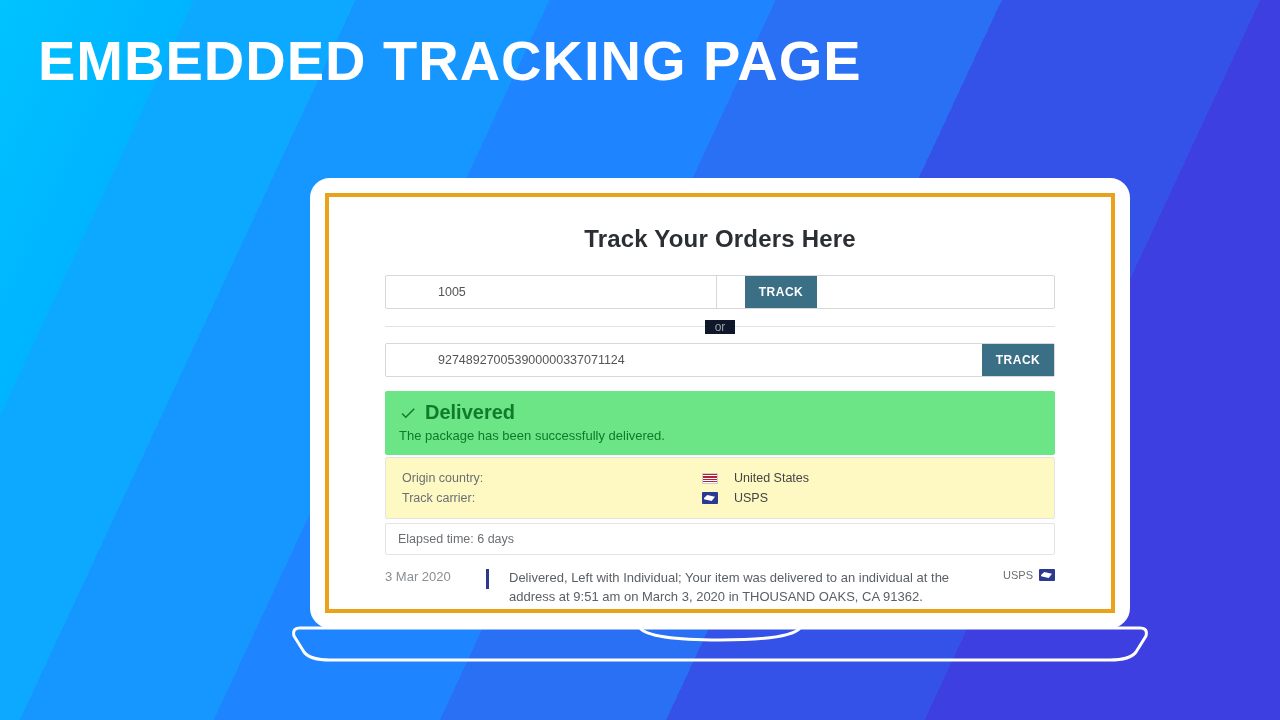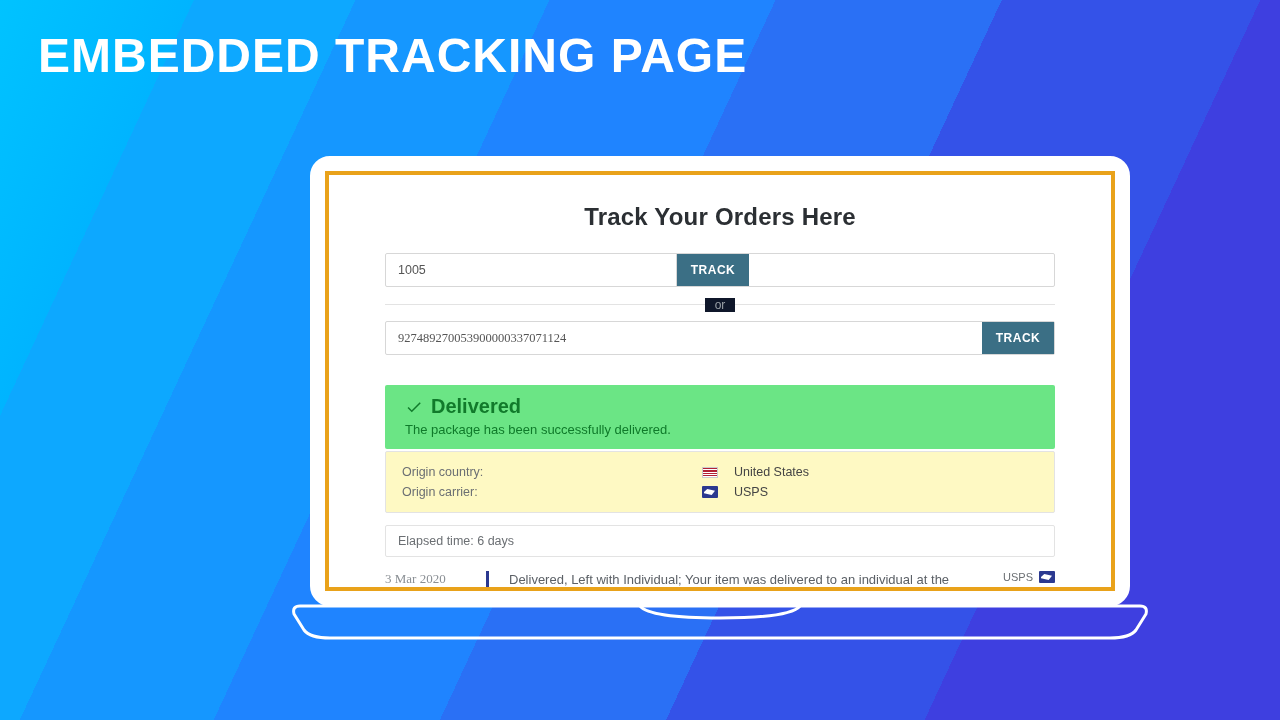--- a/index.html
+++ b/index.html
@@ -12,63 +12,63 @@
         #0da8ff 12%, #0da8ff 22%,
         #1597ff 22%, #1597ff 34%,
         #1f84ff 34%, #1f84ff 48%,
         #2a70f5 48%, #2a70f5 62%,
         #3452e8 62%, #3452e8 78%,
         #3e3fe0 78%, #3e3fe0 100%);
   }
   .headline {
     position: absolute; left: 38px; top: 28px;
     color: #fff; font-weight: 800; letter-spacing: 1px;
-    font-size: 48px; font-family: Impact, "Arial Black", sans-serif;
+    font-size: 56px; font-family: Impact, "Arial Black", sans-serif;
     font-stretch: condensed;
   }
   .laptop {
-    position: absolute; left: 290px; top: 156px; width: 860px; height: 520px;
+    position: absolute; left: 290px; top: 178px; width: 860px; height: 520px;
   }
   .screen-frame {
     position: absolute; left: 20px; top: 0; width: 820px; height: 450px;
     border: 3px solid #fff; border-radius: 20px; background: #fff;
     overflow: hidden;
   }
   .screen-gold {
     position: absolute; inset: 12px;
     border: 4px solid #e9a21a; background: #fff;
     overflow: hidden;
   }
   .base {
     position: absolute; left: 0; top: 444px; width: 860px; height: 40px;
   }
   .base svg { width: 100%; height: 100%; display:block; }
 
   .content { padding: 28px 56px 10px 56px; color: #333; }
   .title { text-align: center; font-size: 24px; font-weight: 700; color: #2b2f33; margin-bottom: 22px; letter-spacing: .2px; }
 
-  .row { display: flex; border: 1px solid #d7d7d7; border-radius: 2px; height: 34px; margin-bottom: 10px; background:#fff; }
+  .row { display: flex; border: 1px solid #d7d7d7; border-radius: 2px; height: 34px; margin-bottom: 10px; background:#fff;padding-left:40px; }
   .row input {
     border: none; outline: none; height: 100%; padding: 0 12px;
     font-size: 12.5px; color: #555; background: transparent;
   }
   .row .divider { width:1px; background:#d7d7d7; }
   .row .cell-1 { flex: 0 0 290px; }
   .row .cell-2 { flex: 1; }
-  .row .single { flex:1;font-family:Liberation Serif, serif; }
+  .row .single { flex:1; }
   .track-btn {
     flex: 0 0 72px; border: none; background: #3b6f85; color: #fff;
-    font-size: 12px; font-weight: 700; letter-spacing: .5px; cursor: pointer;
+    font-size: 12px; font-weight: 700; letter-spacing: .5px; cursor: pointer; margin-left: 28px;
   }
   .or-wrap { position: relative; text-align: center; height: 18px; margin: -2px 0 8px 0; }
   .or-wrap::before { content:""; position:absolute; left:0; right:0; top:50%; height:1px; background:#e3e3e3; }
   .or { position: relative; background:#0f172a; padding:0 10px; font-size:12px; color:#9aa0a6; }
 
   .status-banner {
-    background: #6be585; border-radius: 2px; padding: 10px 14px 12px 20px; margin-top: 30px;
+    background: #6be585; border-radius: 2px; padding: 10px 14px 12px 14px; margin-top: 14px;
     color: #117a2b;
   }
   .status-title { font-size: 20px; font-weight: 700; display:flex; align-items:center; gap:8px; }
   .status-sub { font-size: 13px; margin-top: 4px; color:#0f7a2a; }
   .check-icon { width:18px; height:18px; }
 
   .info-box { border:1px solid #e3e3e3; border-radius:2px; margin-top:2px; padding:10px 16px; font-size:12.5px; color:#6b6f73; background:#fef9c3; }
   .info-row { display:flex; align-items:center; height:20px; }
   .info-label { flex:0 0 300px; }
   .info-val { display:flex; align-items:center; gap:16px; color:#444; }
@@ -76,25 +76,25 @@
   .flag { width:16px; height:11px; display:inline-block; position:relative; background:#fff; border:1px solid #ccc; }
   .flag::before { content:""; position:absolute; left:0; top:0; width:7px; height:6px; background:#3c3b6e; }
   .flag::after { content:""; position:absolute; left:0; right:0; top:0; bottom:0;
     background: repeating-linear-gradient(#b22234 0 1.2px, #fff 1.2px 2.4px); z-index:-0; }
   .flag span { position:absolute; left:0; top:0; width:7px; height:6px; background:#3c3b6e; }
 
   .usps-badge { width:16px; height:12px; background:#2b3990; position:relative; border-radius:1px; display:inline-block; }
   .usps-badge::after { content:""; position:absolute; left:2px; top:3px; width:11px; height:6px;
     background:#fff; clip-path: polygon(0 50%, 30% 0, 100% 30%, 70% 100%, 0 70%); }
 
-  .elapsed { border:1px solid #e3e3e3; border-radius:2px; margin-top:12px; padding:8px 12px; font-size:12.5px; color:#6b6f73; background:#fff;}
+  .elapsed { border:1px solid #e3e3e3; border-radius:2px; margin-top:4px; padding:8px 12px; font-size:12.5px; color:#6b6f73; background:#fff;}
 
   .event { display:flex; gap:14px; margin-top:14px; font-size:13px; color:#5b6066; align-items:flex-start; }
   .ev-date { flex:0 0 80px; color:#8a8f94; }
-  .ev-date .d { display:block;font-family:Liberation Serif, serif; }
+  .ev-date .d { display:block; }
   .timeline { flex:0 0 16px; display:flex; flex-direction:column; align-items:center; }
   .timeline .bar { width:3px; height:20px; background:#2b3990; }
   .ev-text { flex:1; line-height:1.45; color:#5b6066; }
   .ev-carrier { flex:0 0 60px; display:flex; align-items:center; gap:6px; font-size:11px; color:#6b6f73; justify-content:flex-end; }
 </style>
 </head>
 <body>
 
 <div class="bg"></div>
 
@@ -136,21 +136,21 @@
           <div class="info-row">
             <div class="info-label">Origin country:</div>
             <div class="info-val">
               <span class="flag">
                   <span></span>
                 </span>
               <span>United States</span>
             </div>
           </div>
           <div class="info-row">
-            <div class="info-label">Origin carrier:</div>
+            <div class="info-label">Track carrier:</div>
             <div class="info-val">
               <span class="usps-badge"></span>
               <span>USPS</span>
             </div>
           </div>
         </div>
 
         <div class="elapsed">Elapsed time: 6 days</div>
 
         <div class="event">

